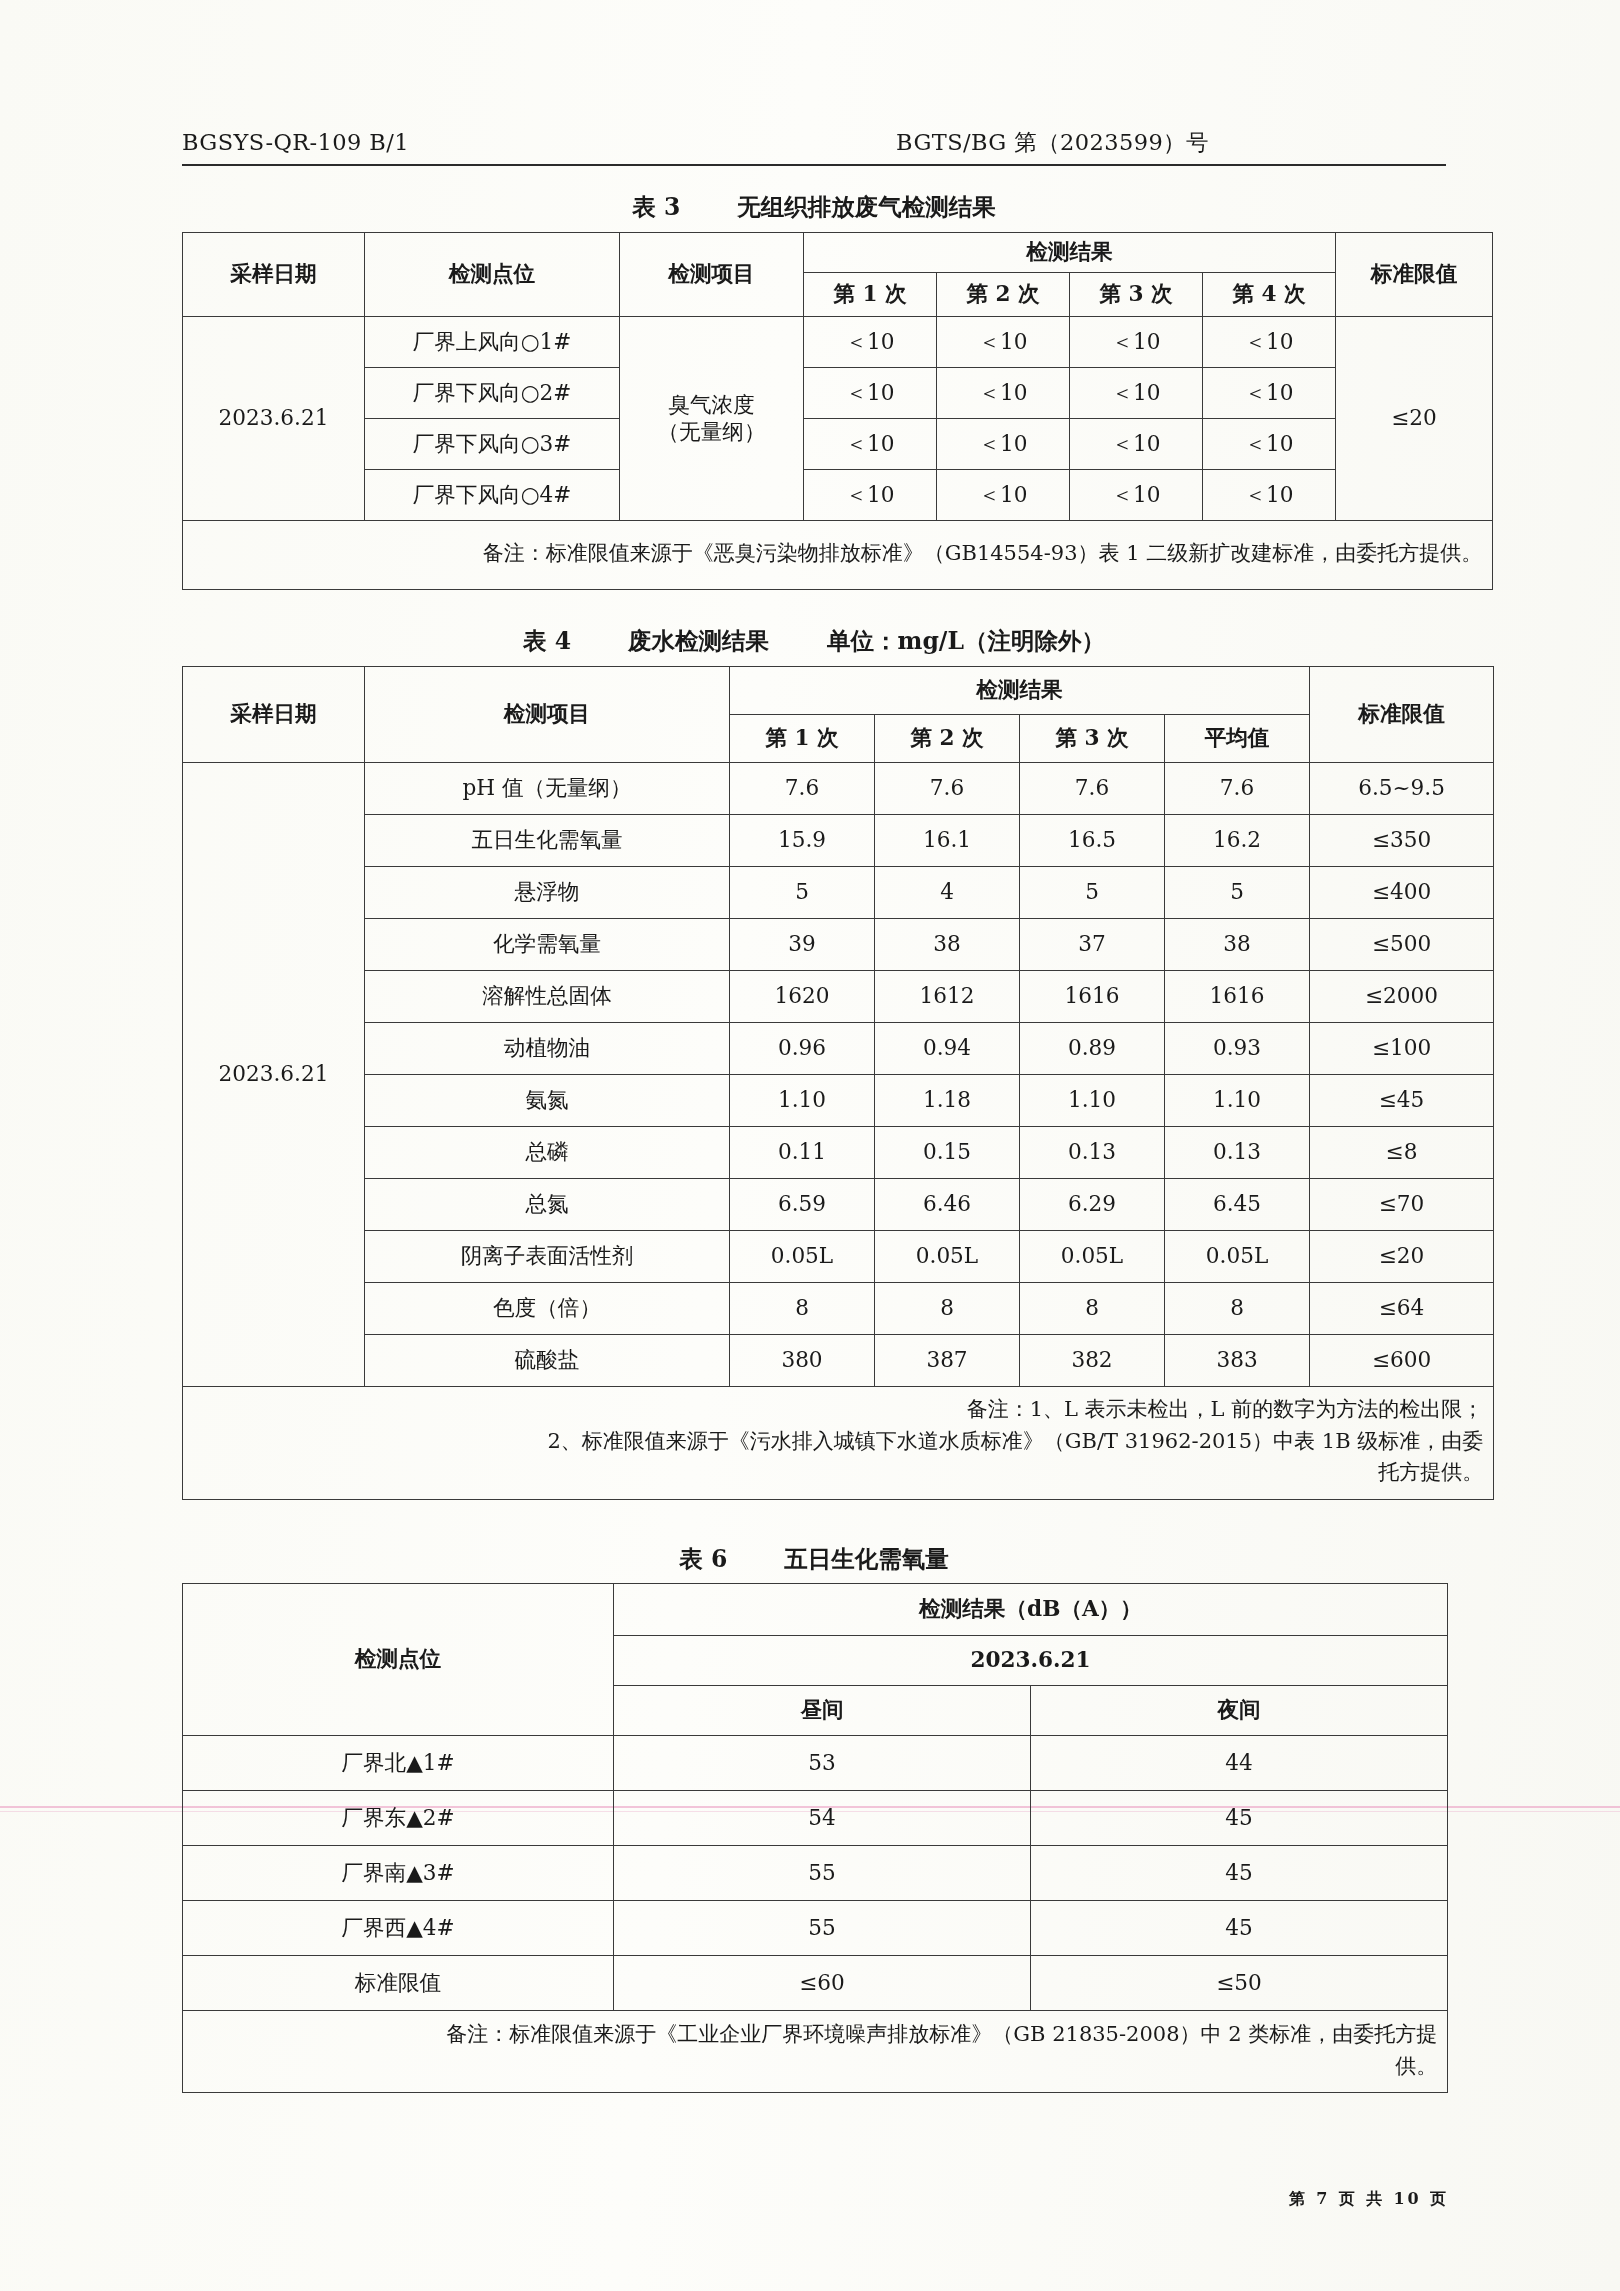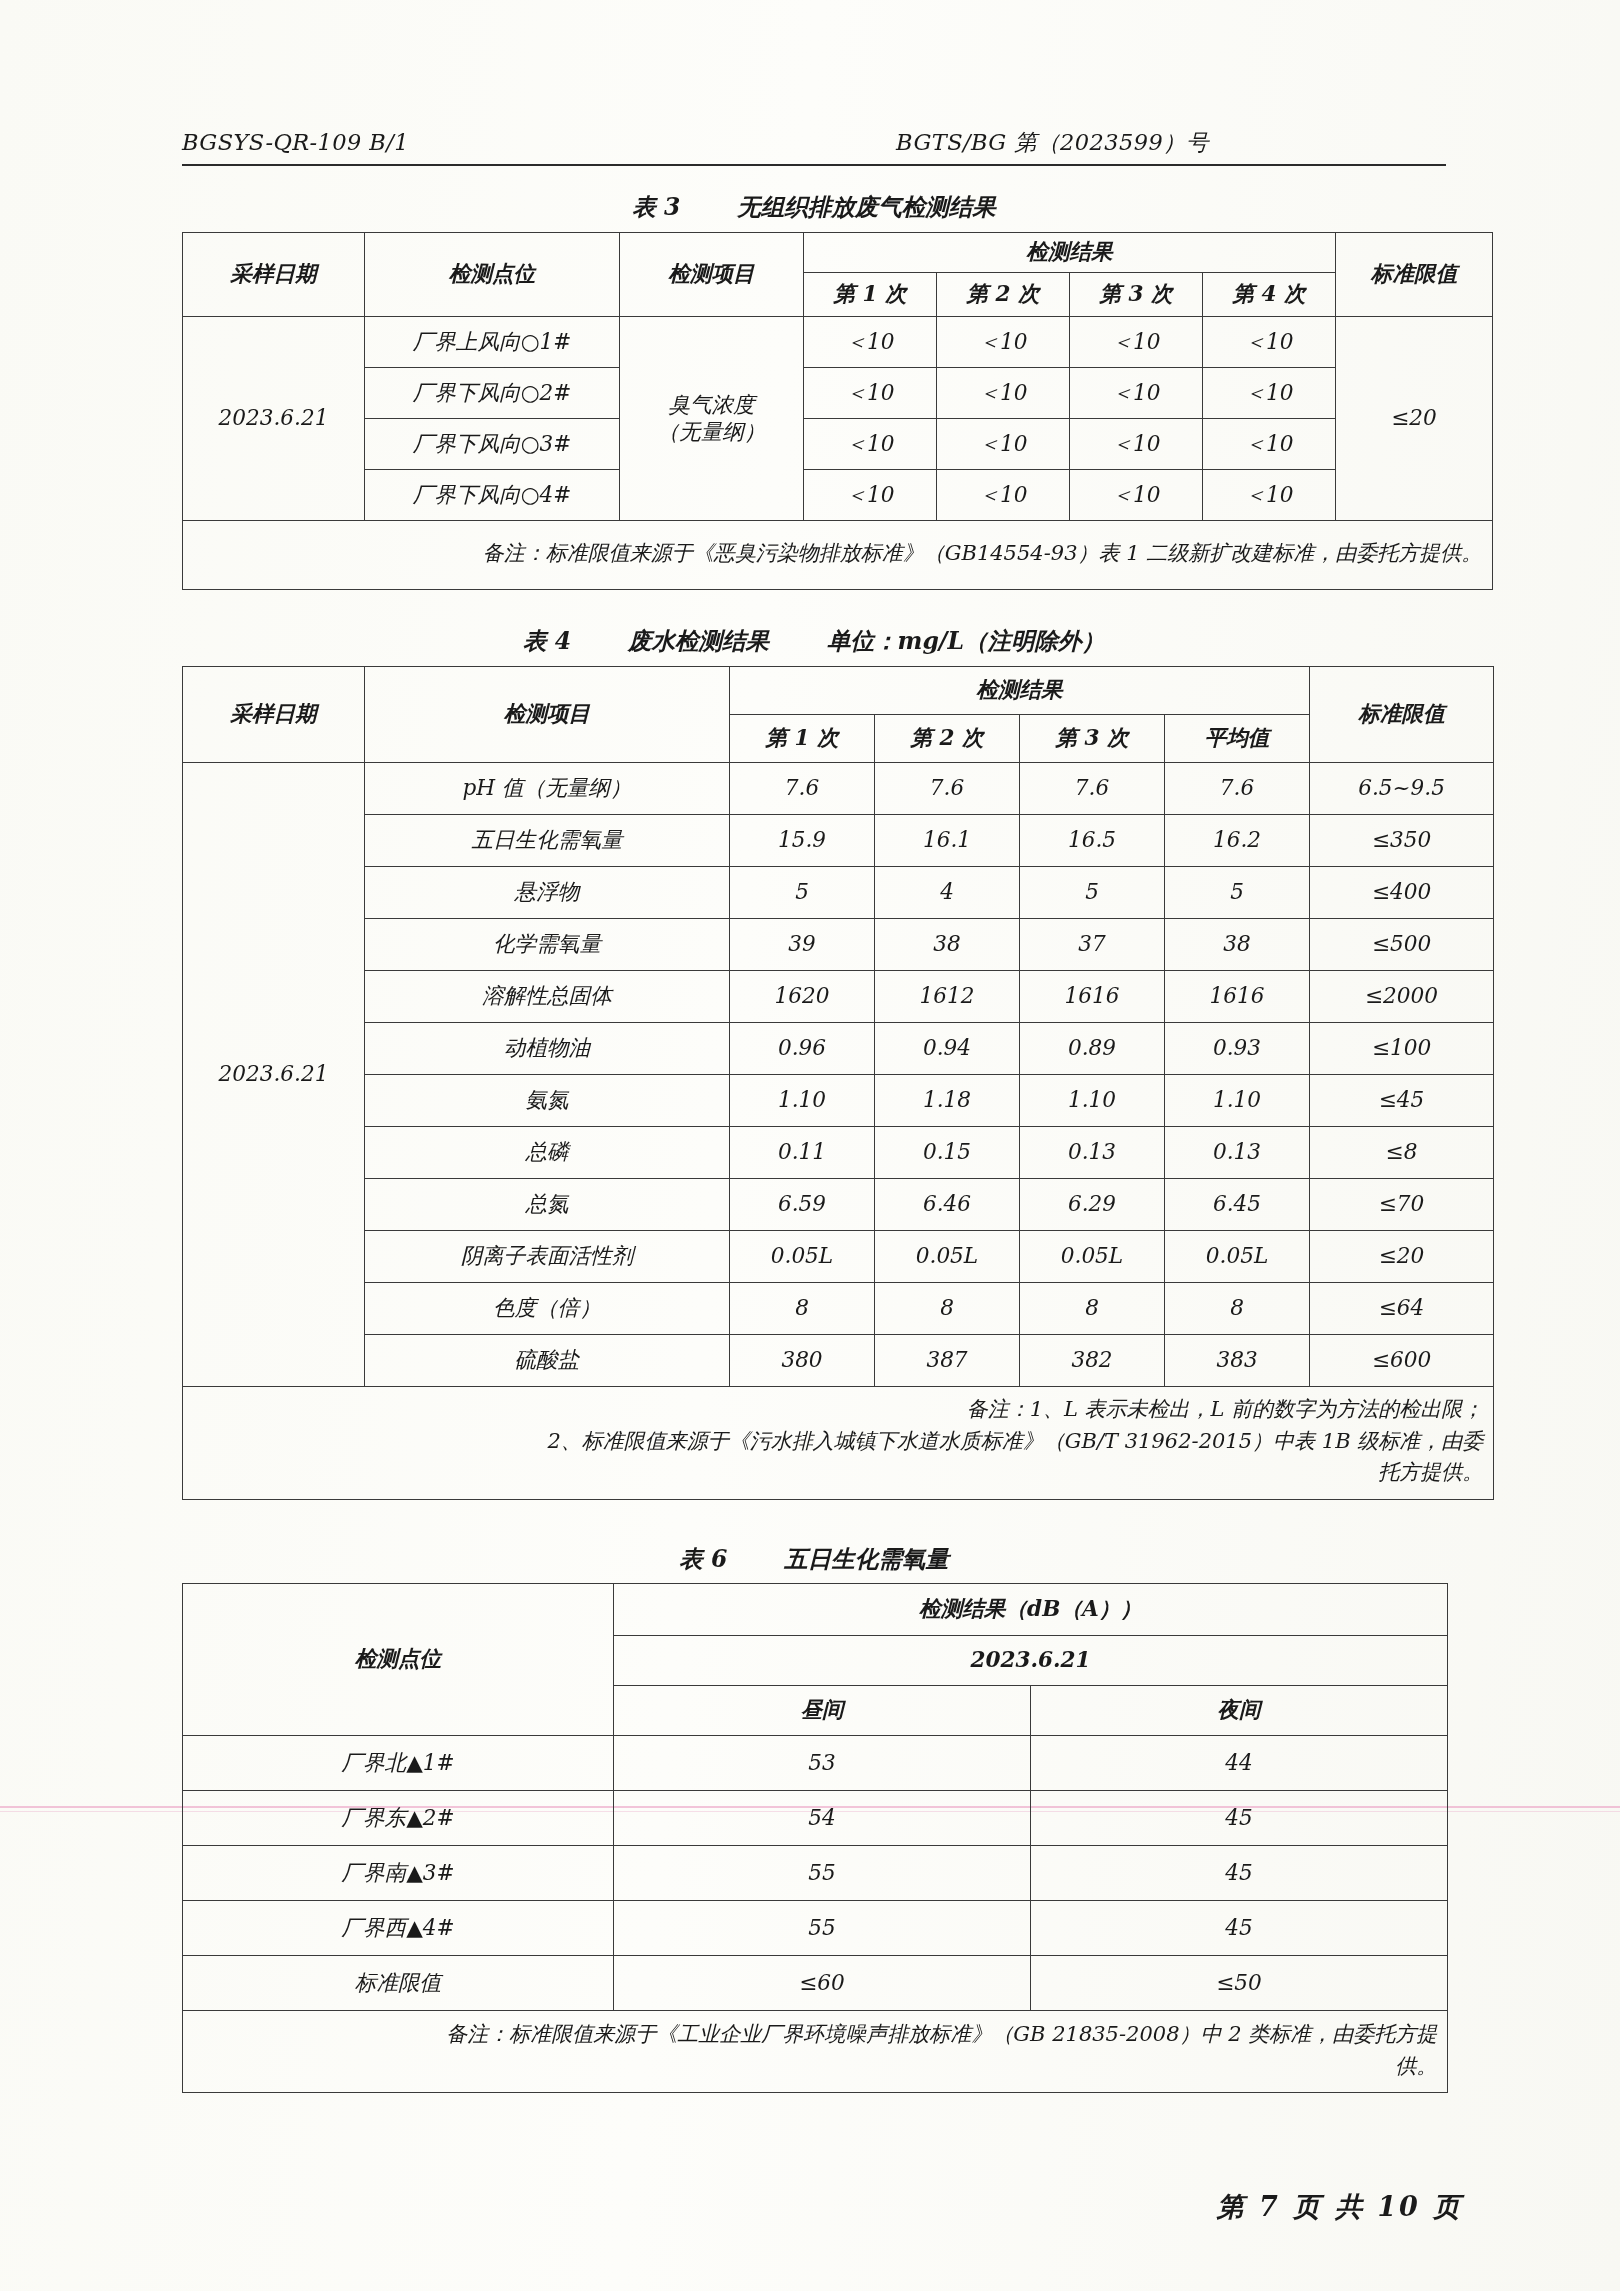--- a/index.html
+++ b/index.html
@@ -8,21 +8,20 @@
     background:#fdfdfb;
     font-family:"DejaVu Serif","Liberation Serif",serif;
     color:#1a1a1a;
     position:relative;
     overflow:hidden;
   }
   .page{
     position:absolute;
     left:0;top:0;width:1620px;height:2292px;
     background:#fdba74;
-    font-style:italic;
   }
   
   .page:before{
     content:"";position:absolute;inset:0;
     background:linear-gradient(95deg,rgba(250,250,245,1) 0%,rgba(253,253,250,1) 45%,rgba(248,248,243,1) 100%);
     pointer-events:none;
   }
   .inner{position:absolute;left:182px;top:127px;width:1264px;}
 
   
@@ -99,22 +98,22 @@
   #t5 tbody td{height:54px;}
   #t5 .hrow1 th{height:51px;}
   #t5 .hrow2 th{height:49px;}
   #t5 .hrow3 th{height:49px;}
 
   .gap-a{height:35px;}
   .gap-b{height:43px;}
 
   
   .footer{
-    position:absolute;left:17px;top:2062px;width:1264px;
-    text-align:right;font-size:27px;font-weight:bold;
+    position:absolute;left:3px;top:2062px;width:1264px;
+    text-align:right;font-size:16px;font-weight:bold;
     letter-spacing:2.9px;
   }
 
   
   .scanline{
     position:absolute;left:0;top:1806px;width:1620px;height:2px;
     background:rgba(233,150,190,.55);
   }
   .scanline2{
     position:absolute;left:0;top:1811px;width:1620px;height:1px;

